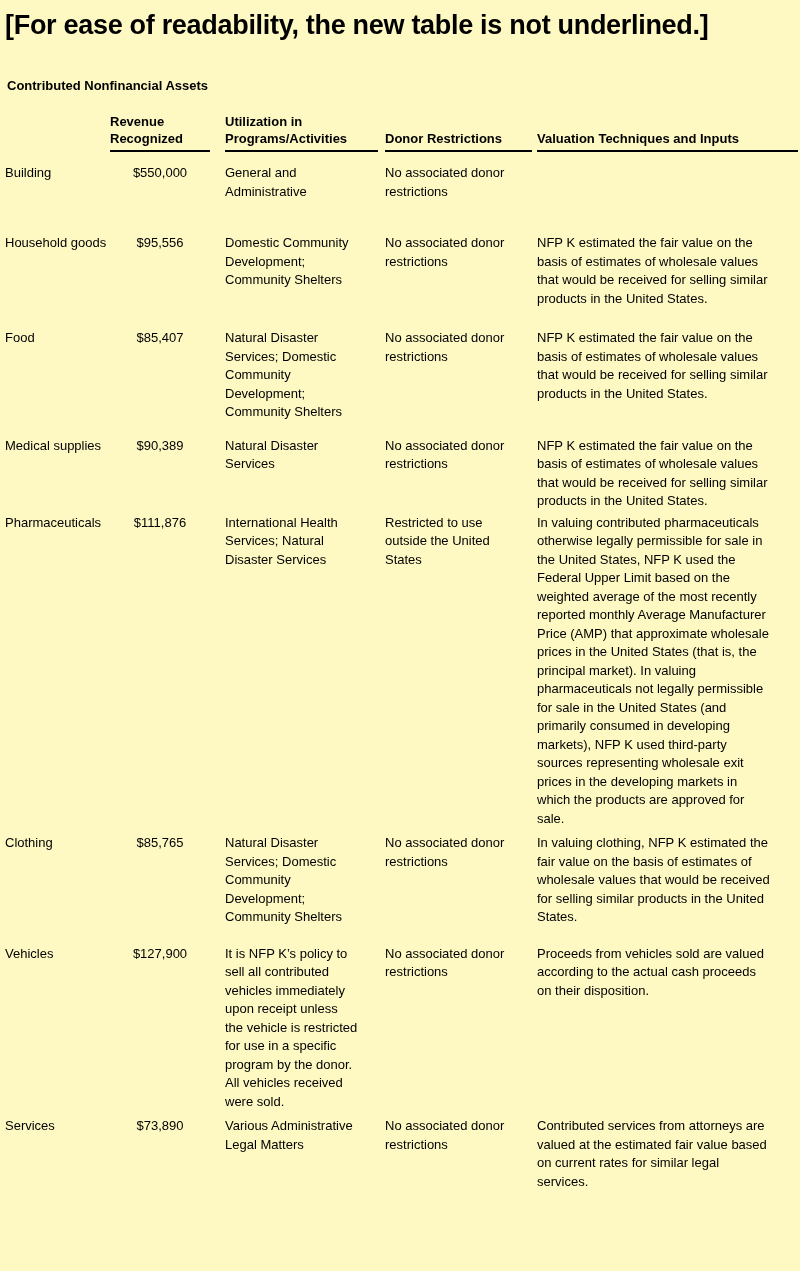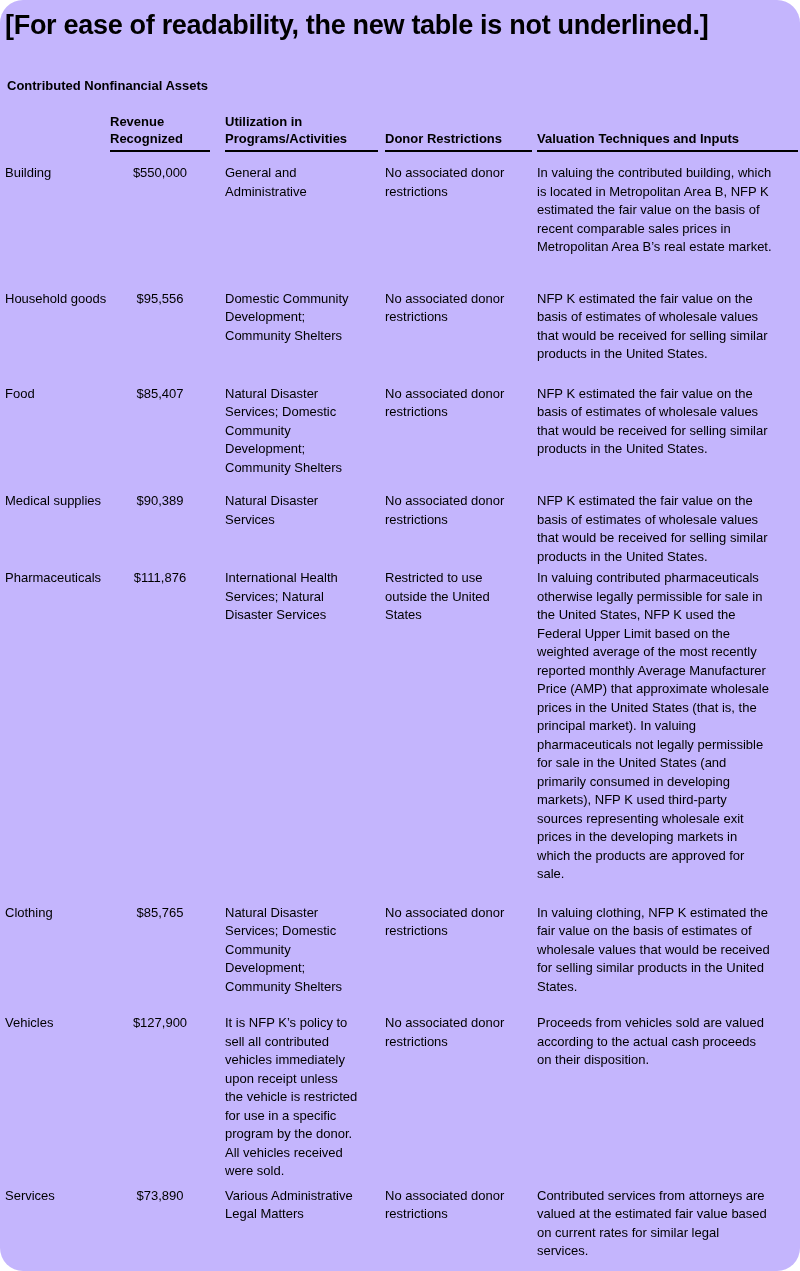--- a/index.html
+++ b/index.html
@@ -9,22 +9,21 @@
     color: #000000;
     font-family: "Liberation Sans", "DejaVu Sans", sans-serif;
   }
   .page {
     position: relative;
     width: 800px;
     height: 1271px;
     box-sizing: border-box;
     padding: 8px 2px 0 5px;
     overflow: hidden;
-    background: #c4b5fd;
-    border-radius: 23px;
+    background: #fef9c3;
   }
   .note-title {
     margin: 0 0 36px 0;
     font-size: 27px;
     line-height: 34px;
     font-weight: bold;
     letter-spacing: -0.3px;
     white-space: pre;
   }
   .caption {
@@ -59,21 +58,21 @@
   .cell { white-space: pre; }
   .c1 { width: 105px; }
   .c2 { width: 100px; text-align: center; }
   .c3 { width: 153px; margin-left: 15px; }
   .c4 { width: 147px; margin-left: 7px; }
   .c5 { width: 261px; margin-left: 5px; }
   .tbody .row:nth-child(1) { margin-bottom: 33px; }
   .tbody .row:nth-child(2) { margin-bottom: 21px; }
   .tbody .row:nth-child(3) { margin-bottom: 15px; margin-top: 14px; }
   .tbody .row:nth-child(4) { margin-bottom: 3px;  }
-  .tbody .row:nth-child(5) { margin-bottom: 20px;  }
+  .tbody .row:nth-child(5) { margin-bottom: 6px;  }
   .tbody .row:nth-child(6) { margin-bottom: 18px; }
   .tbody .row:nth-child(7) { margin-bottom: 6px;  }
   .tbody .row:nth-child(8) { margin-bottom: 0;    }
 </style>
 </head>
 <body>
 
 <div class="page">
 
   <h1 class="note-title">[For ease of readability, the new table is not underlined.]</h1>
@@ -94,25 +93,20 @@
 
     <div class="tbody">
 
       <div class="row">
         <div class="cell c1">Building</div>
         <div class="cell c2">$550,000</div>
         <div class="cell c3">General and
 Administrative</div>
         <div class="cell c4">No associated donor
 restrictions</div>
-        <div class="cell c5">In valuing the contributed building, which
-is located in Metropolitan Area B, NFP K
-estimated the fair value on the basis of
-recent comparable sales prices in
-Metropolitan Area B’s real estate market.</div>
       </div>
 
       <div class="row">
         <div class="cell c1">Household goods</div>
         <div class="cell c2">$95,556</div>
         <div class="cell c3">Domestic Community
 Development;
 Community Shelters</div>
         <div class="cell c4">No associated donor
 restrictions</div>

